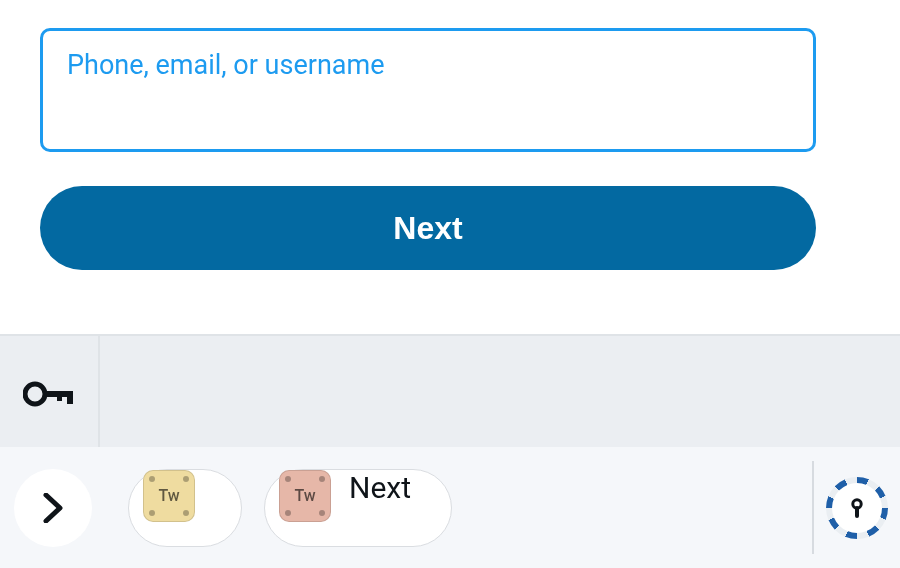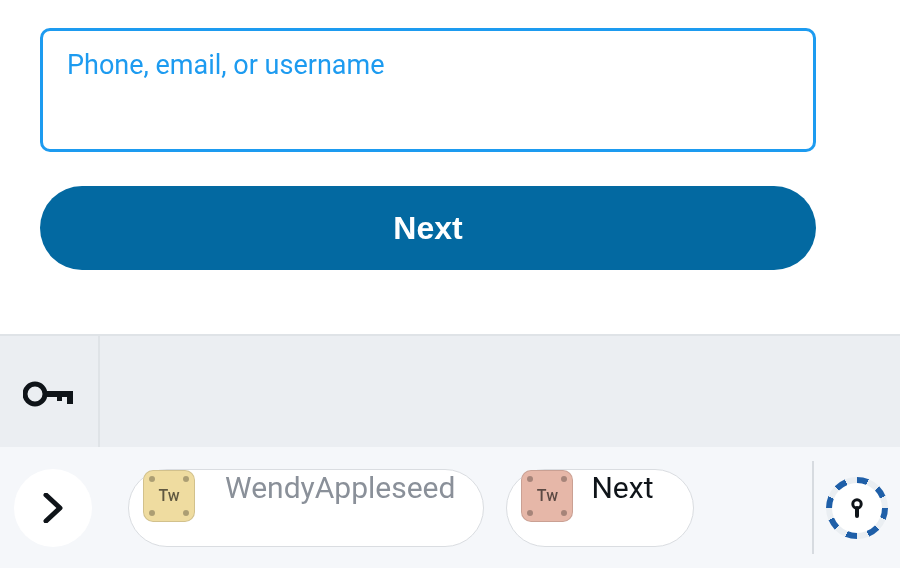--- a/index.html
+++ b/index.html
@@ -241,21 +241,20 @@
 
     <div class="pills">
       <div class="pill">
         <div class="pill-icon" style="background:#efdca0">
           <span class="dot-tl"></span>
             <span class="dot-tr"></span>
             <span class="dot-bl"></span>
             <span class="dot-br"></span>
           <span>Tw</span>
         </div>
-        <span class="pill-sub">WendyAppleseed</span>
       </div>
 
       <div class="pill">
         <div class="pill-icon" style="background:#e6b7a8">
           <span class="dot-tl"></span>
             <span class="dot-tr"></span>
             <span class="dot-bl"></span>
             <span class="dot-br"></span>
           <span>Tw</span>
         </div>

